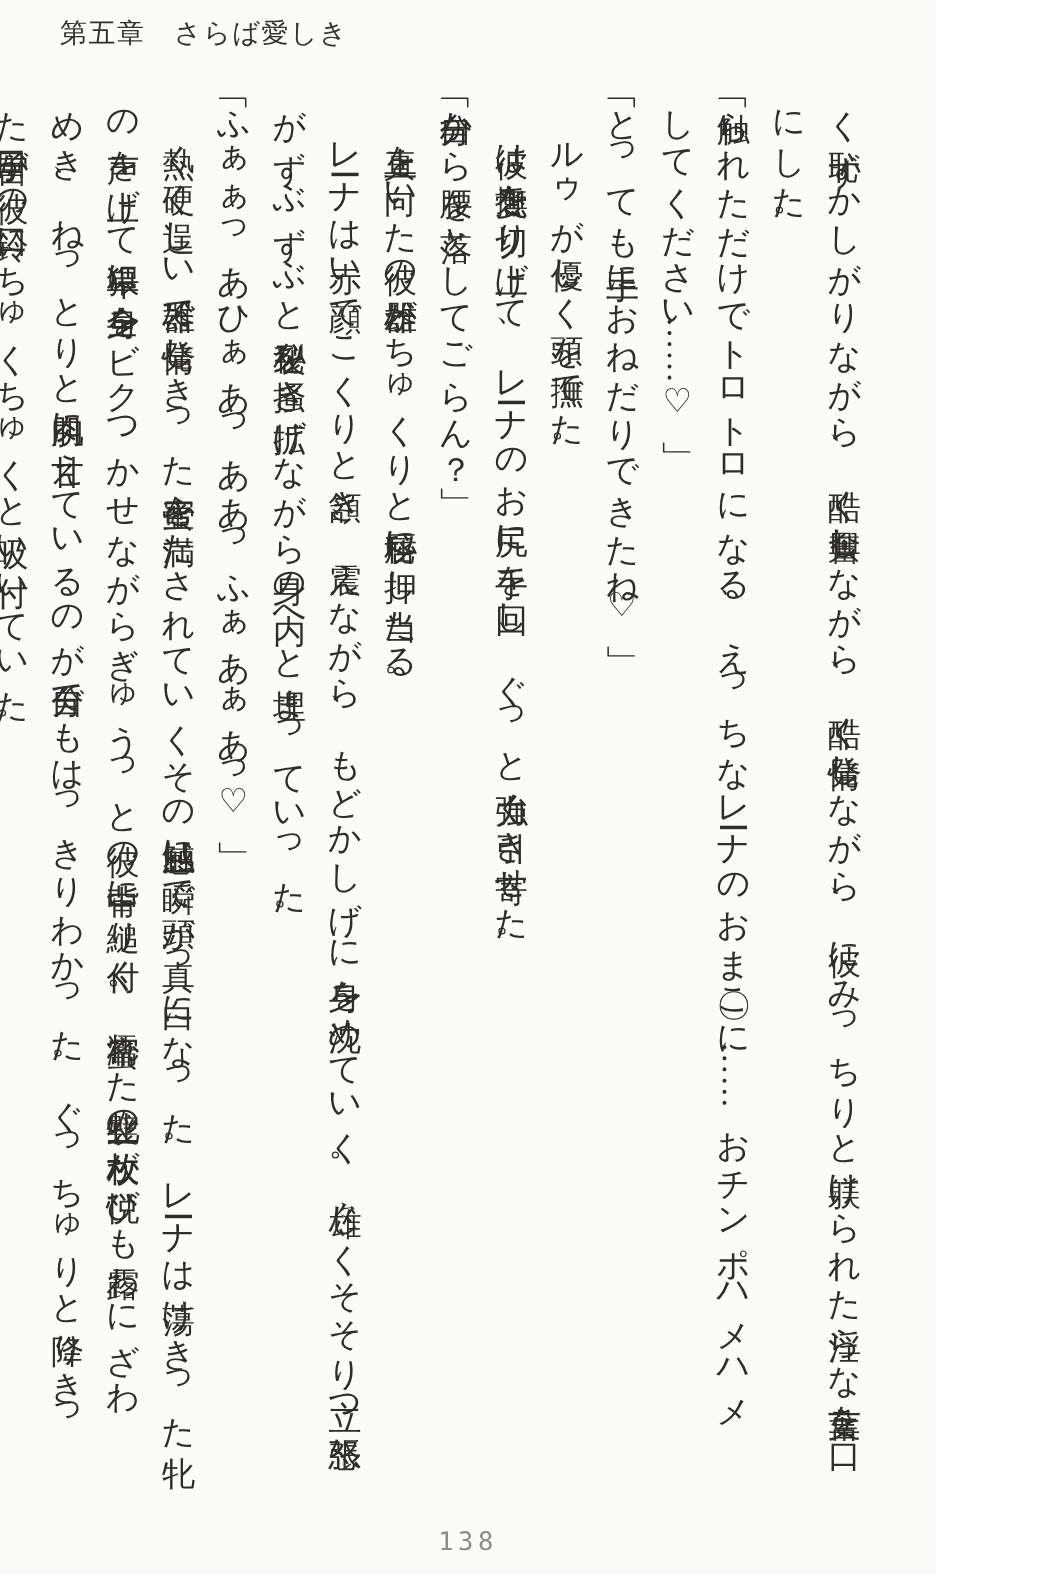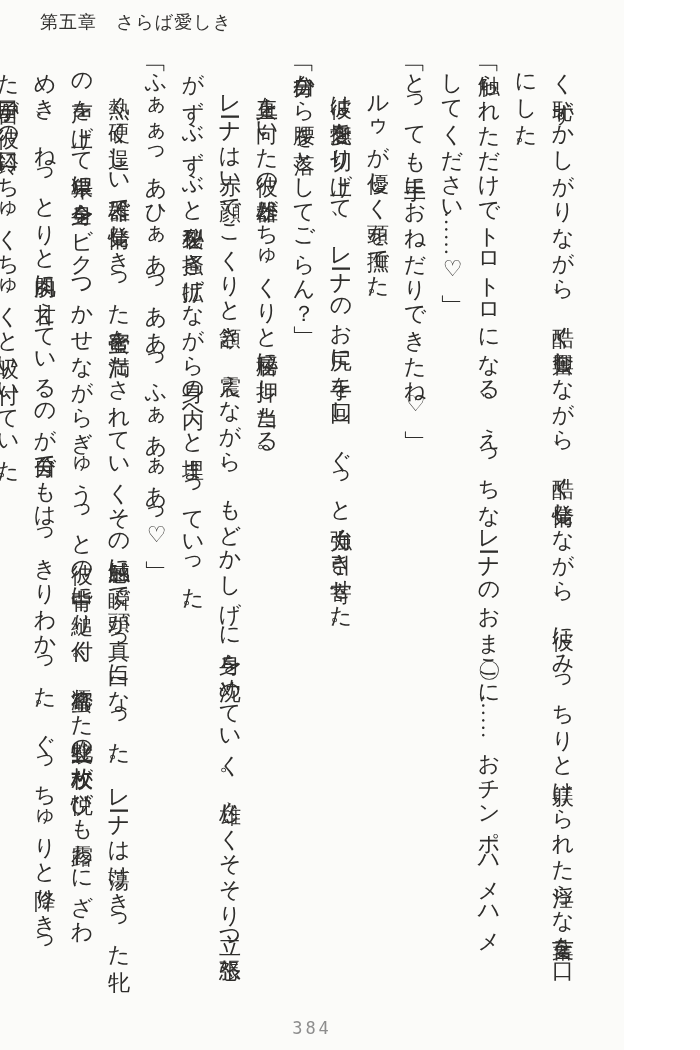--- a/index.html
+++ b/index.html
@@ -61,15 +61,15 @@
     <p class="para">「とっても上手におねだりできたね♡」</p>
     <p class="para indent">ルゥが優しく頭を撫でた。</p>
     <p class="para indent">彼は愛撫を切り上げて、レーナのお尻に手を回し、ぐっと力強く引き寄せた。</p>
     <p class="para">「自分から腰を落としてごらん？」</p>
     <p class="para indent">真上を向いた彼の雄器がちゅくりと秘唇に押し当たる。</p>
     <p class="para indent">レーナは赤い顔でこくりと頷き、震えながら、もどかしげに身を沈めていく。雄々しくそそり立つ怒張がずぶずぶと秘裂を掻き拡げながら身の内へと埋まっていった。</p>
     <p class="para">「ふぁぁっあひぁあっああっふぁあぁあっ♡」</p>
     <p class="para indent">熱く硬く逞しい雄器で発情しきった蜜壺を満たされていくその感触に一瞬で頭が真っ白になった。レーナは蕩けきった牝の声を上げて卑猥に全身をビクつかせながらぎゅうっと彼の背中に縋り付く。蜜濡れた牝襞の一枚一枚が悦びも露わにざわめき、ねっとりと肉肌に甘えているのが自分でもはっきりわかった。ぐっちゅりと降りきった子宮口が彼の鈴口にちゅくちゅくと吸い付いていた。</p>
   </div>
 
-  <div class="page-number">384</div>
+  <div class="page-number">138</div>
 
 </div>
 
 </body></html>

